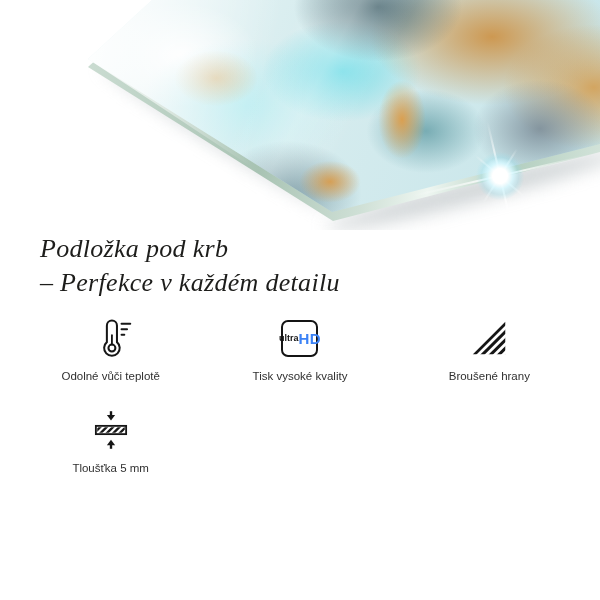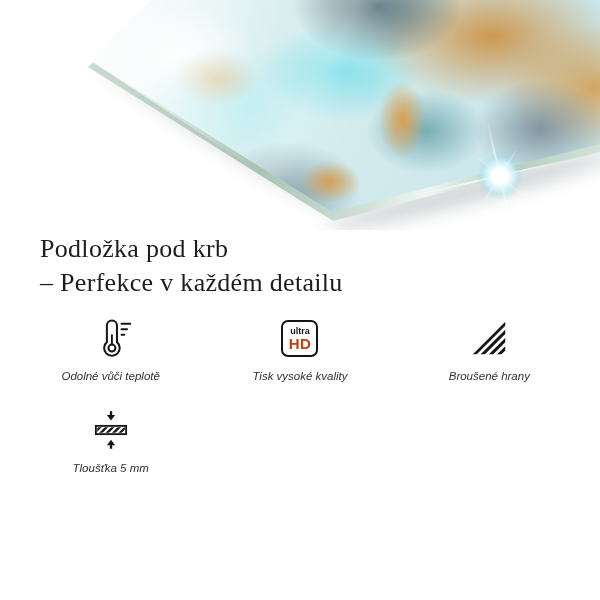--- a/index.html
+++ b/index.html
@@ -67,44 +67,44 @@
   .sparkle .r4{width:64px;transform:translate(-50%,-50%) rotate(-58deg);height:1.8px;}
   .sparkle .core{
     position:absolute;left:-24px;top:-24px;width:48px;height:48px;border-radius:50%;
     background:radial-gradient(circle, #ffffff 0%, #ffffff 22%, rgba(215,248,255,0.85) 38%, rgba(150,225,240,0.3) 55%, rgba(150,225,240,0) 72%);
   }
 
   
   .headline{
     margin:2px 2px 0 40px;
     font-family:"Liberation Serif", serif;font-weight:400;
-    font-size:26px;line-height:34px;color:#1d1d1b;letter-spacing:0.3px;
+    font-size:26px;line-height:34px;color:#1d1d1b;letter-spacing:0.3px;font-style:italic;
   }
   .desc{
     margin:13px 40px 0 40px;max-width:537px;
     font-size:13px;line-height:25px;color:#3a3a3a;letter-spacing:0.1px;
   }
 
   
   .features{
     display:grid;grid-template-columns:repeat(3,1fr);row-gap:25px;
     width:568px;margin:16px 0 0 16px;
   }
   .feature{display:flex;flex-direction:column;align-items:center;}
   .icon-wrap{height:44px;display:flex;align-items:center;justify-content:center;}
   .icon-wrap svg{display:block;}
-  .feature-label{margin-top:9px;font-size:11.5px;line-height:14px;color:#303030;font-style:italic;}
+  .feature-label{margin-top:9px;font-size:11.5px;line-height:14px;color:#303030;}
 
   .uhd-box{
     width:37px;height:37px;border:2.6px solid #141414;border-radius:7px;
-    display:flex;flex-direction:column;align-items:center;justify-content:center;
+    display:flex;flex-direction:row;align-items:center;justify-content:center;
     box-sizing:border-box;
   }
   .uhd-top{font-size:9px;font-weight:700;line-height:10px;color:#141414;}
-  .uhd-bottom{font-size:15px;font-weight:700;line-height:15px;color:#c2410c;letter-spacing:0.3px;}
+  .uhd-bottom{font-size:15px;font-weight:700;line-height:15px;color:#3b82f6;letter-spacing:0.3px;}
 </style>
 </head>
 <body>
 
 <div class="page">
 
   <div class="hero">
     <div class="panel-shadow-left"></div>
     <div class="panel-shadow-right"></div>
     <div class="panel-edge"></div>

